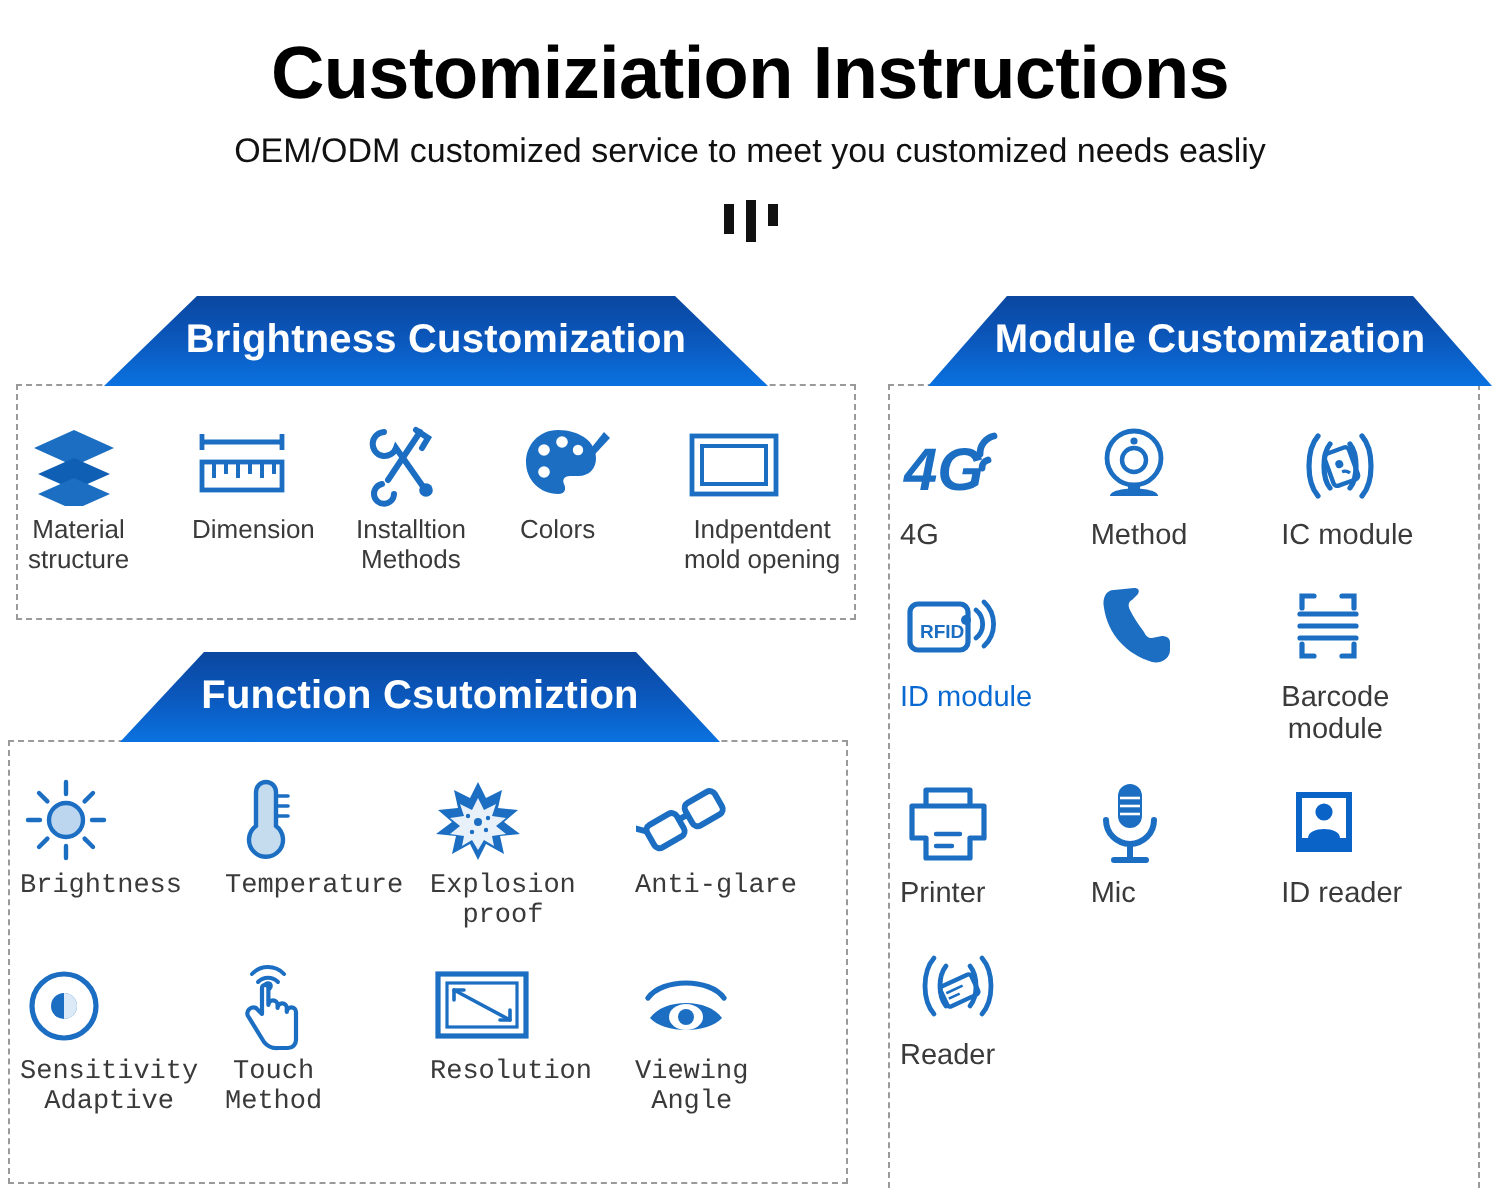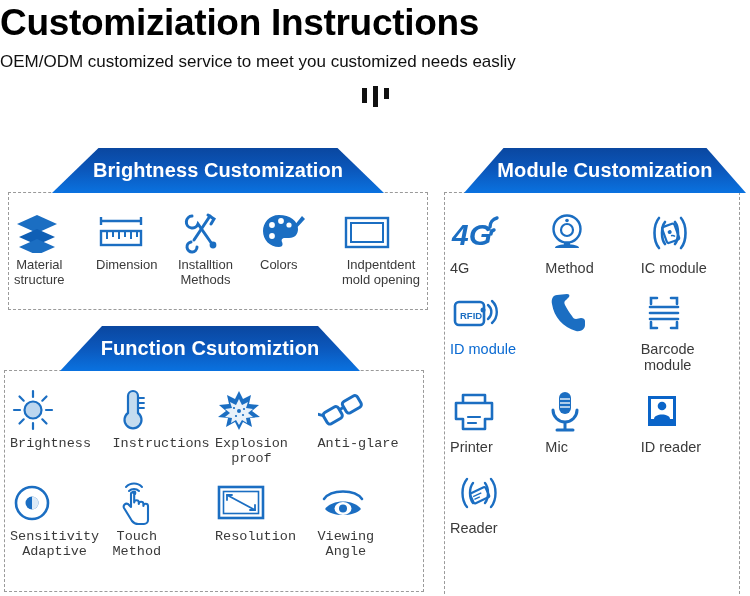--- a/index.html
+++ b/index.html
@@ -4,21 +4,21 @@
 <style>
   html,body{margin:0;padding:0;}
   body{
     width:750px;height:596px;
     background:#ffffff;
     font-family:"Liberation Sans", sans-serif;
     overflow:hidden;
     position:relative;
   }
   
-  .page-header{ padding-top:4px; }
+  .page-header{ text-align:center; padding-top:18px; }
   .page-title{
     font-size:37px;
     font-weight:bold;
     letter-spacing:-0.3px;
     color:#000000;
     line-height:1.05;
   }
   .page-subtitle{
     font-size:17px;
     color:#111111;
@@ -250,21 +250,21 @@
             <div class="ico">
               <svg width="40" height="46" viewBox="0 0 40 46">
                 <path d="M20 4 a5 5 0 0 1 5 5 L25 26 a8.5 8.5 0 1 1 -10 0 L15 9 a5 5 0 0 1 5 -5 Z" fill="#c5dcef" stroke="#1b6ec2" stroke-width="2.2"></path>
                 <g stroke="#1b6ec2" stroke-width="1.8" stroke-linecap="round">
                   <line x1="26" y1="11" x2="31" y2="11"></line>
                   <line x1="26" y1="16" x2="31" y2="16"></line>
                   <line x1="26" y1="21" x2="31" y2="21"></line>
                 </g>
               </svg>
             </div>
-            <div class="lbl">Instructions</div>
+            <div class="lbl">Temperature</div>
           </div>
 
           <div class="item">
             <div class="ico">
               <svg width="48" height="44" viewBox="0 0 48 44">
                 <path d="M24 3 L28 11 L36 7 L34 16 L44 17 L37 23 L45 29 L35 30 L37 39 L28 34 L24 42 L20 34 L11 39 L13 30 L3 29 L11 23 L4 17 L14 16 L12 7 L20 11 Z" fill="#1b6ec2"></path>
                 <path d="M24 11 L27 17 L33 14 L31 20 L38 21 L33 25 L38 29 L31 30 L32 35 L27 32 L24 37 L21 32 L16 35 L17 30 L10 29 L15 25 L10 21 L17 20 L15 14 L21 17 Z" fill="#e8f1fa"></path>
                 <g fill="#1b6ec2">
                   <circle cx="24" cy="23" r="2"></circle>
                   <circle cx="19" cy="20" r="1.1"></circle>

